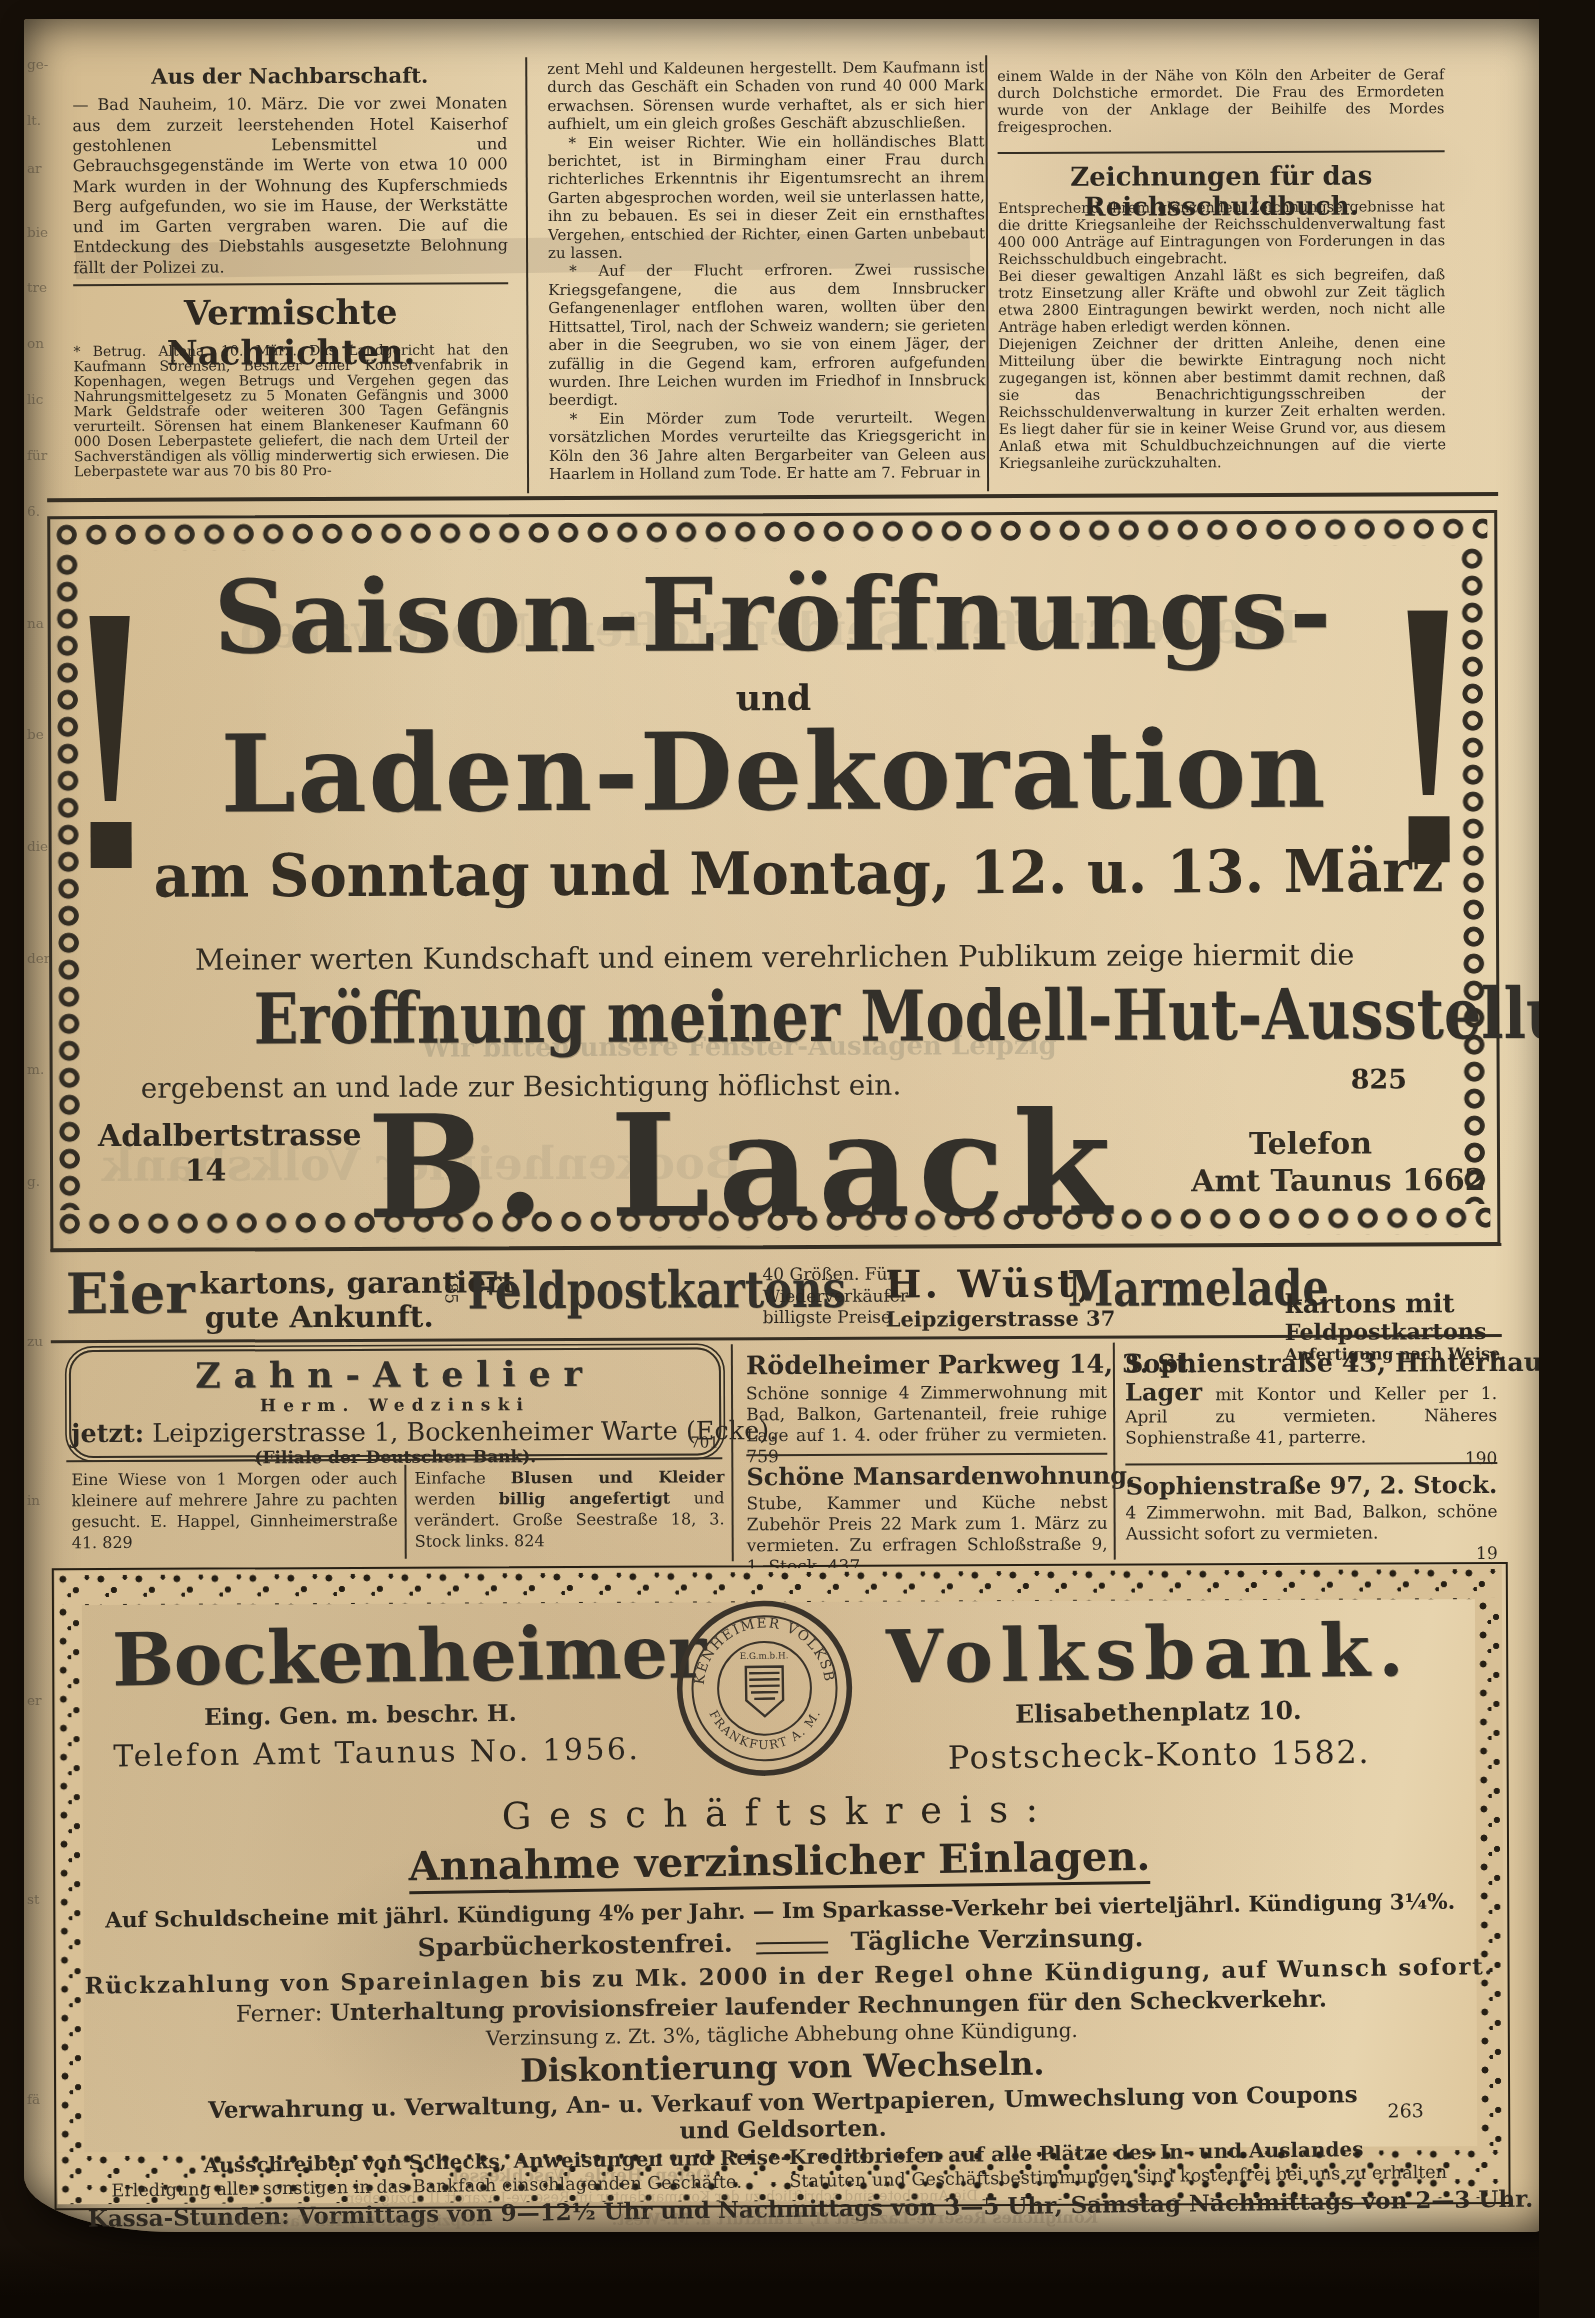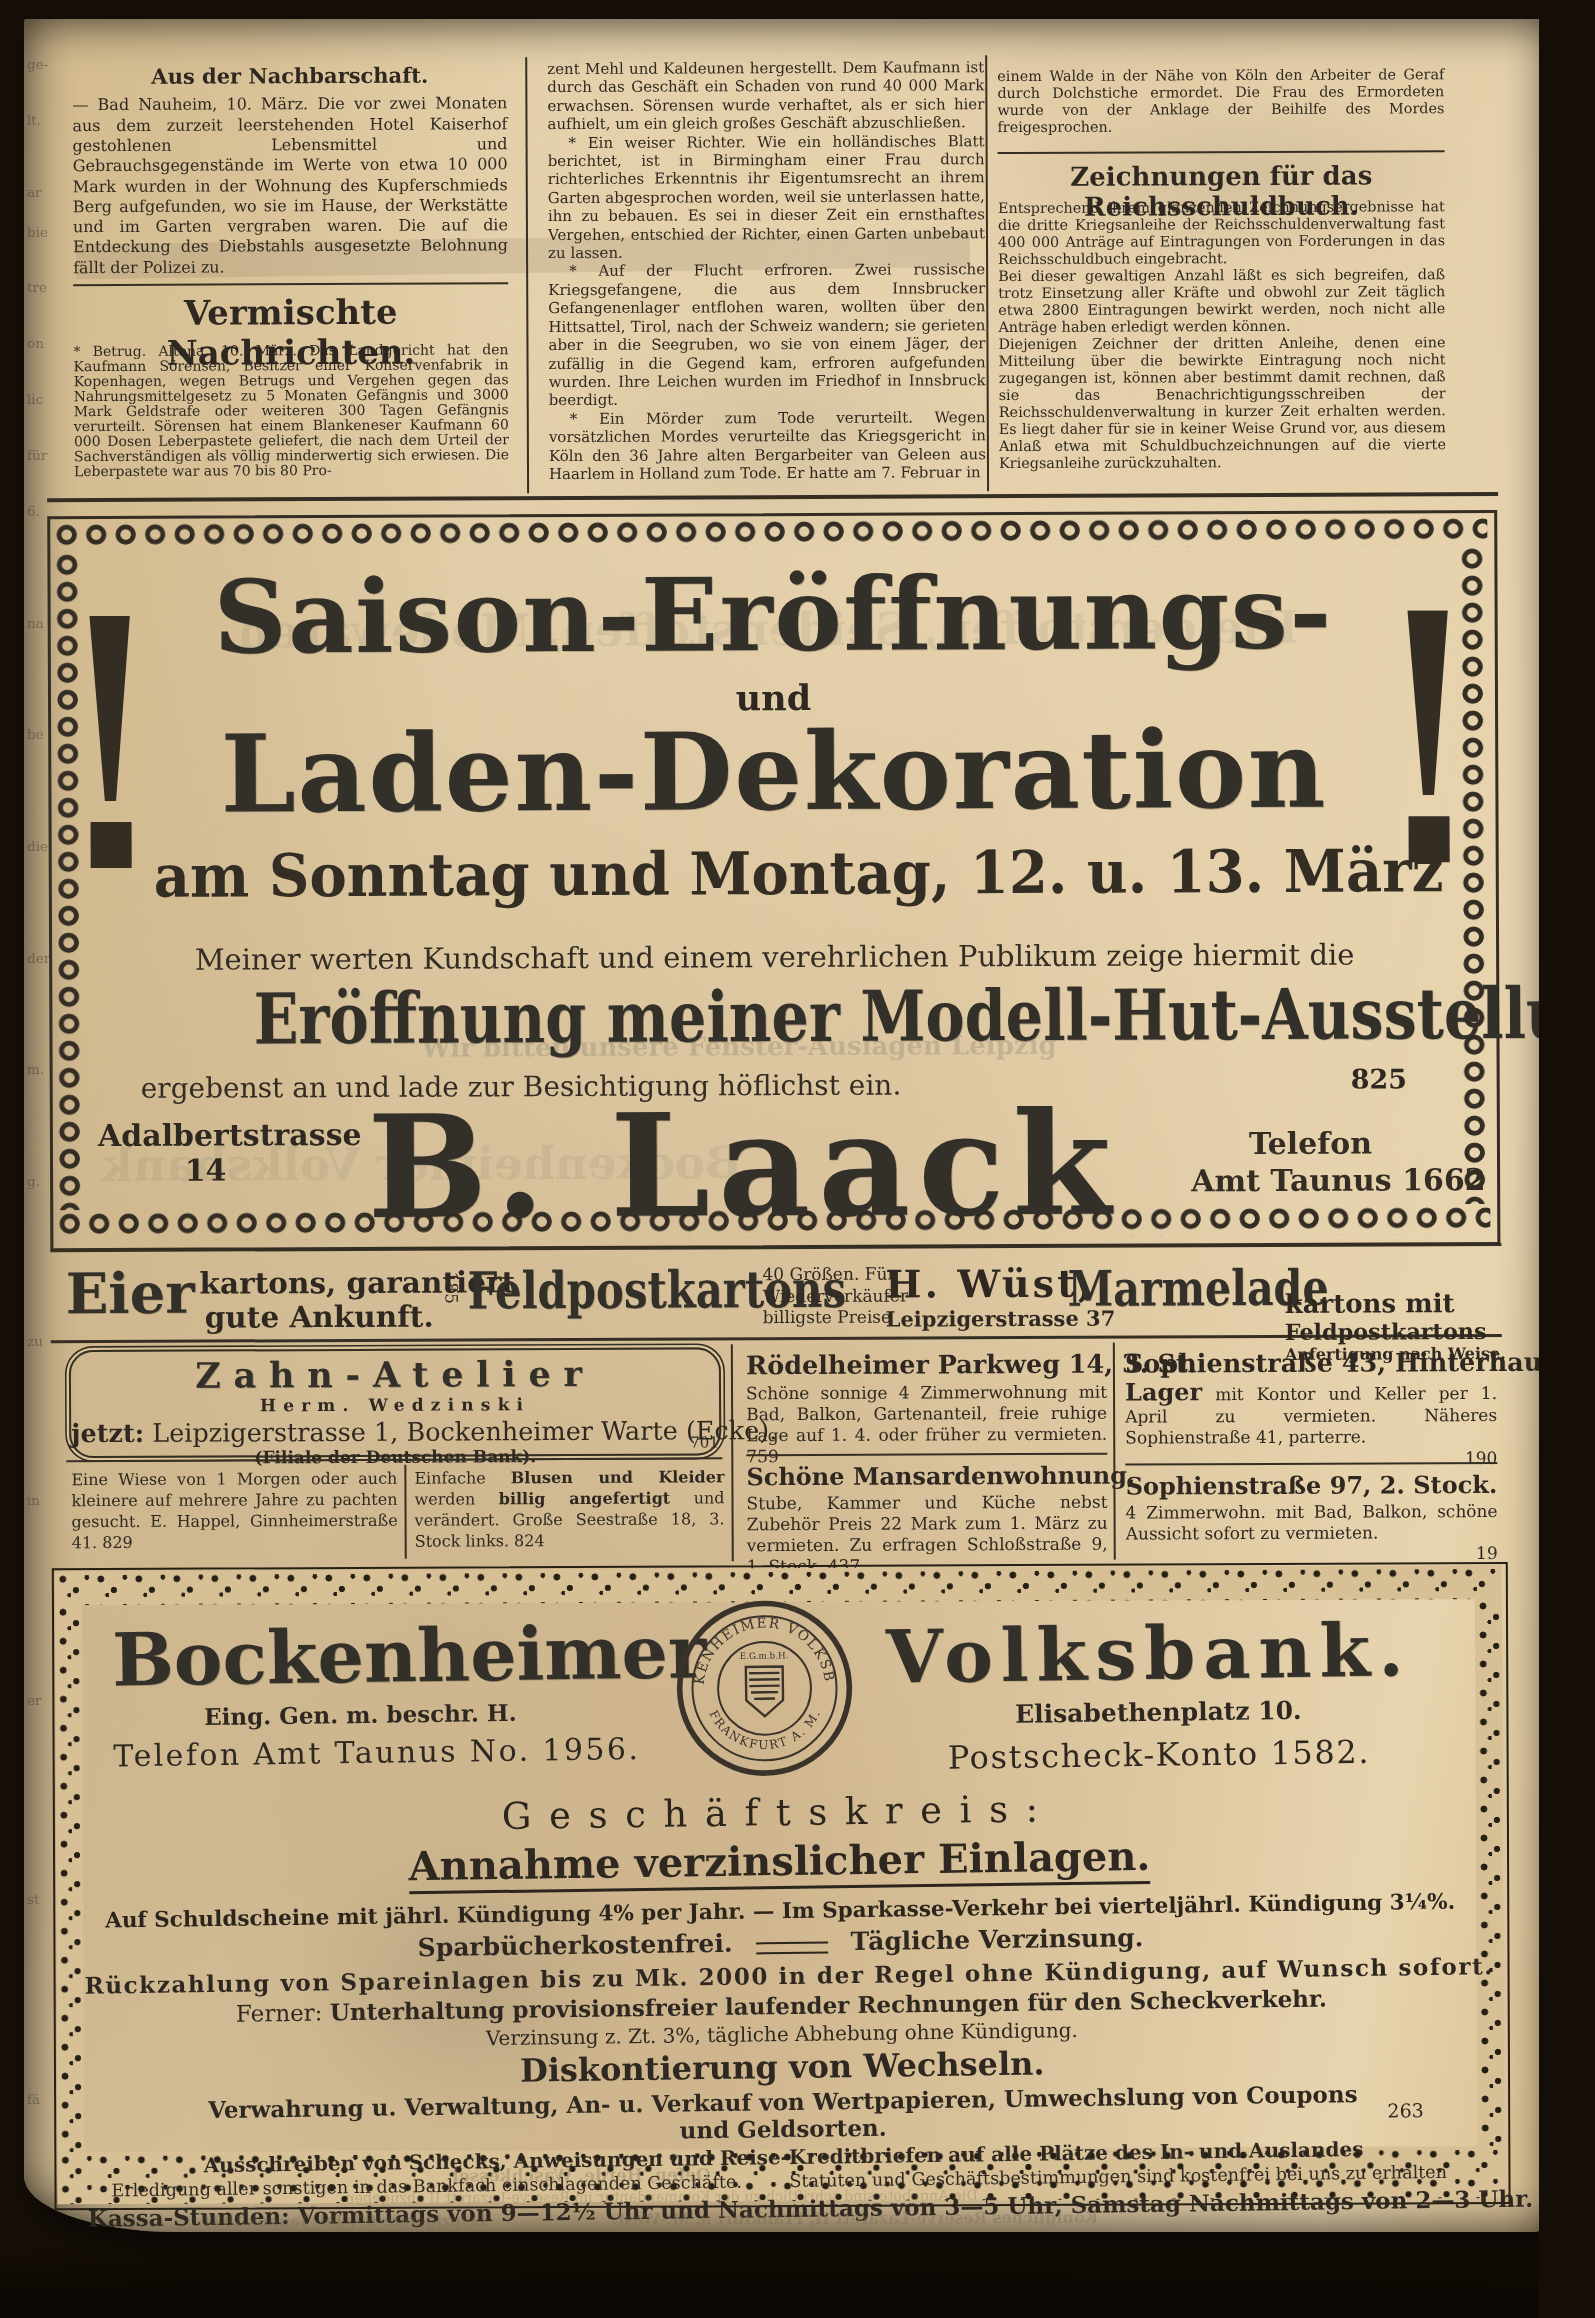--- a/index.html
+++ b/index.html
@@ -62,21 +62,21 @@
   <div class="abs stack-strip" style="left:1585px;background:#4e3a20;height:2027px;"></div>
 
   <div class="abs smear" style="left:76px;top:238px;width:894px;height:35px;background:rgba(105,95,75,.14);transform:rotate(-.8deg);"></div>
   <div class="abs smear" style="left:1005px;top:88px;width:479px;height:176px;background:radial-gradient(ellipse,rgba(110,100,80,.14),transparent 70%);"></div>
   <div class="abs smear" style="left:287px;top:1835px;width:367px;height:303px;background:radial-gradient(ellipse,rgba(125,115,95,.22),transparent 68%);"></div>
   <div class="abs smear" style="left:559px;top:303px;width:447px;height:255px;background:radial-gradient(ellipse,rgba(100,92,74,.12),transparent 70%);"></div>
 
   <div class="abs" style="left:27px;top:56px;width:35px;">
     <span class="abs frag" style="top:0">ge-</span>
     <span class="abs frag" style="top:56px">lt.</span>
-    <span class="abs frag" style="top:128px">ar</span>
+    <span class="abs frag" style="top:104px">ar</span>
     <span class="abs frag" style="top:168px">bie</span>
     <span class="abs frag" style="top:223px">tre</span>
     <span class="abs frag" style="top:279px">on</span>
     <span class="abs frag" style="top:335px">lic</span>
     <span class="abs frag" style="top:391px">für</span>
     <span class="abs frag" style="top:447px">6.</span>
     <span class="abs frag" style="top:559px">na</span>
     <span class="abs frag" style="top:670px">be</span>
     <span class="abs frag" style="top:782px">die</span>
     <span class="abs frag" style="top:894px">der</span>

